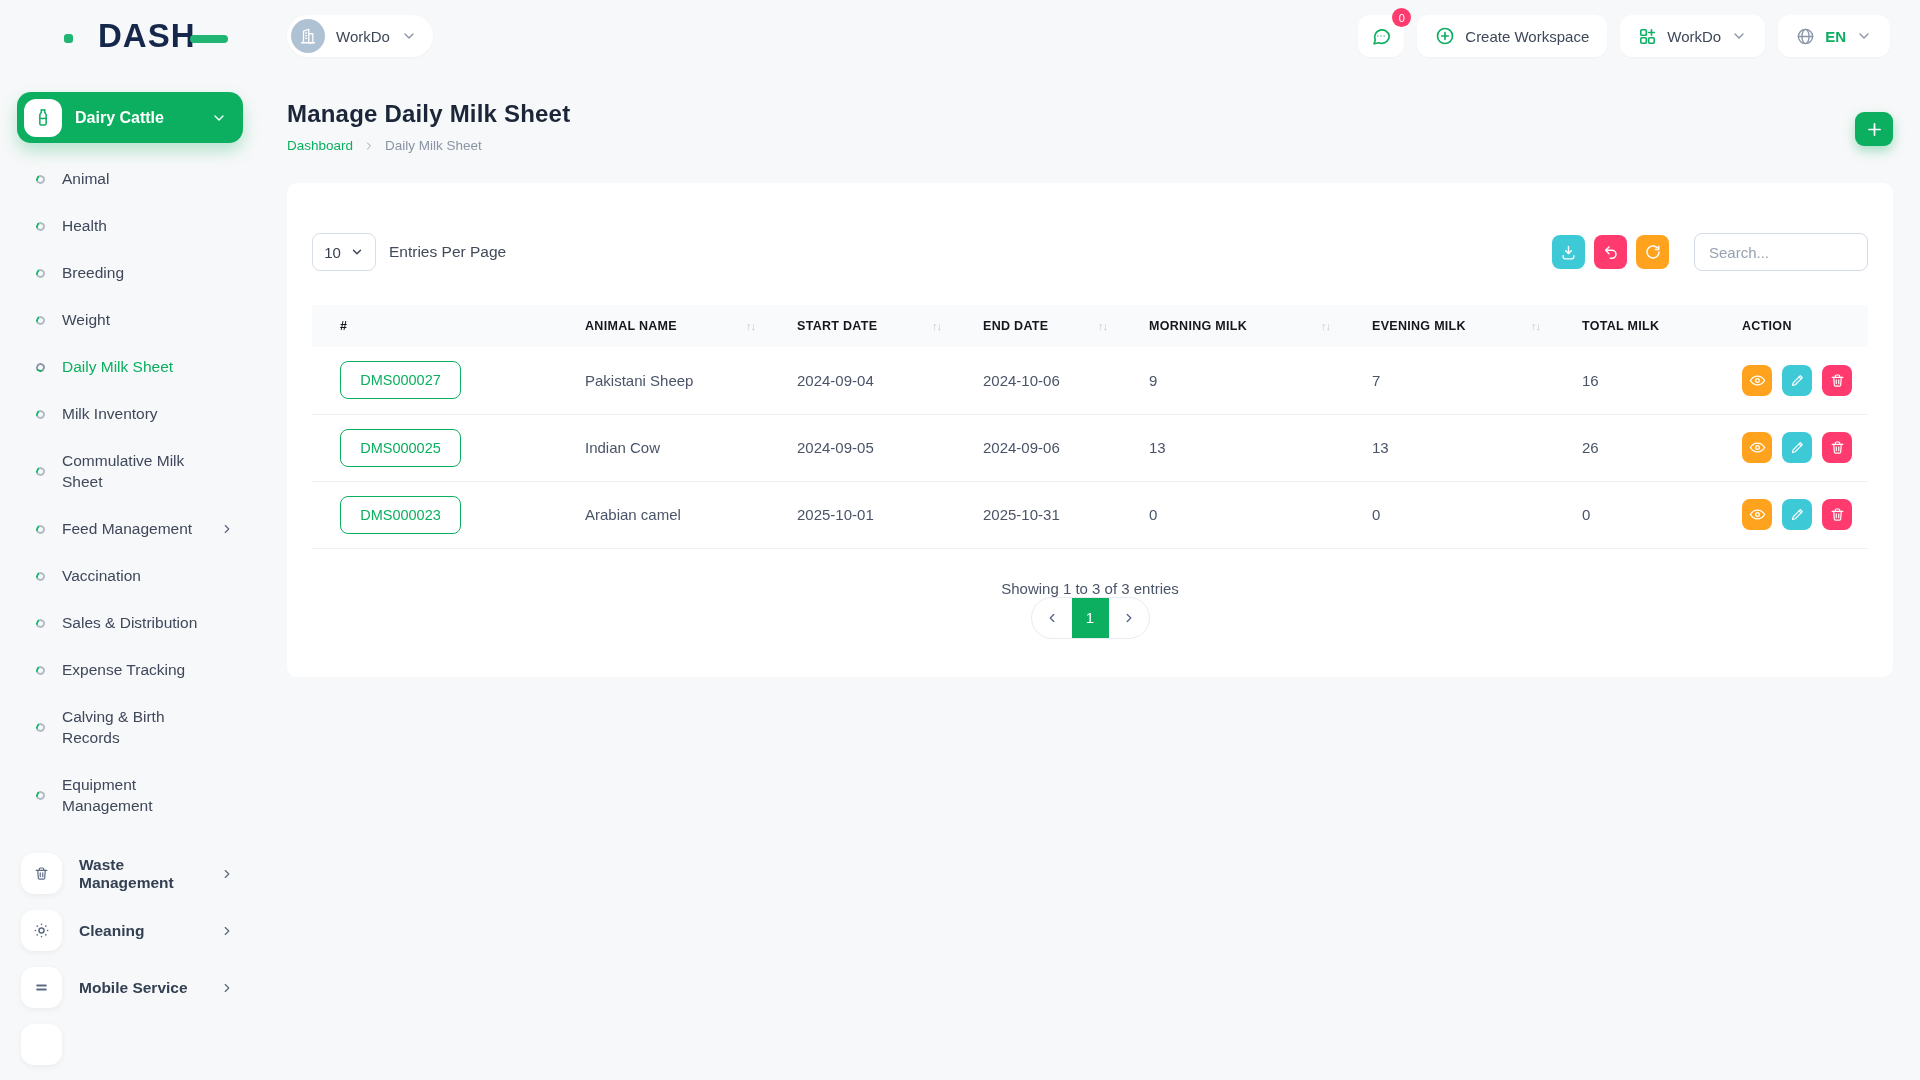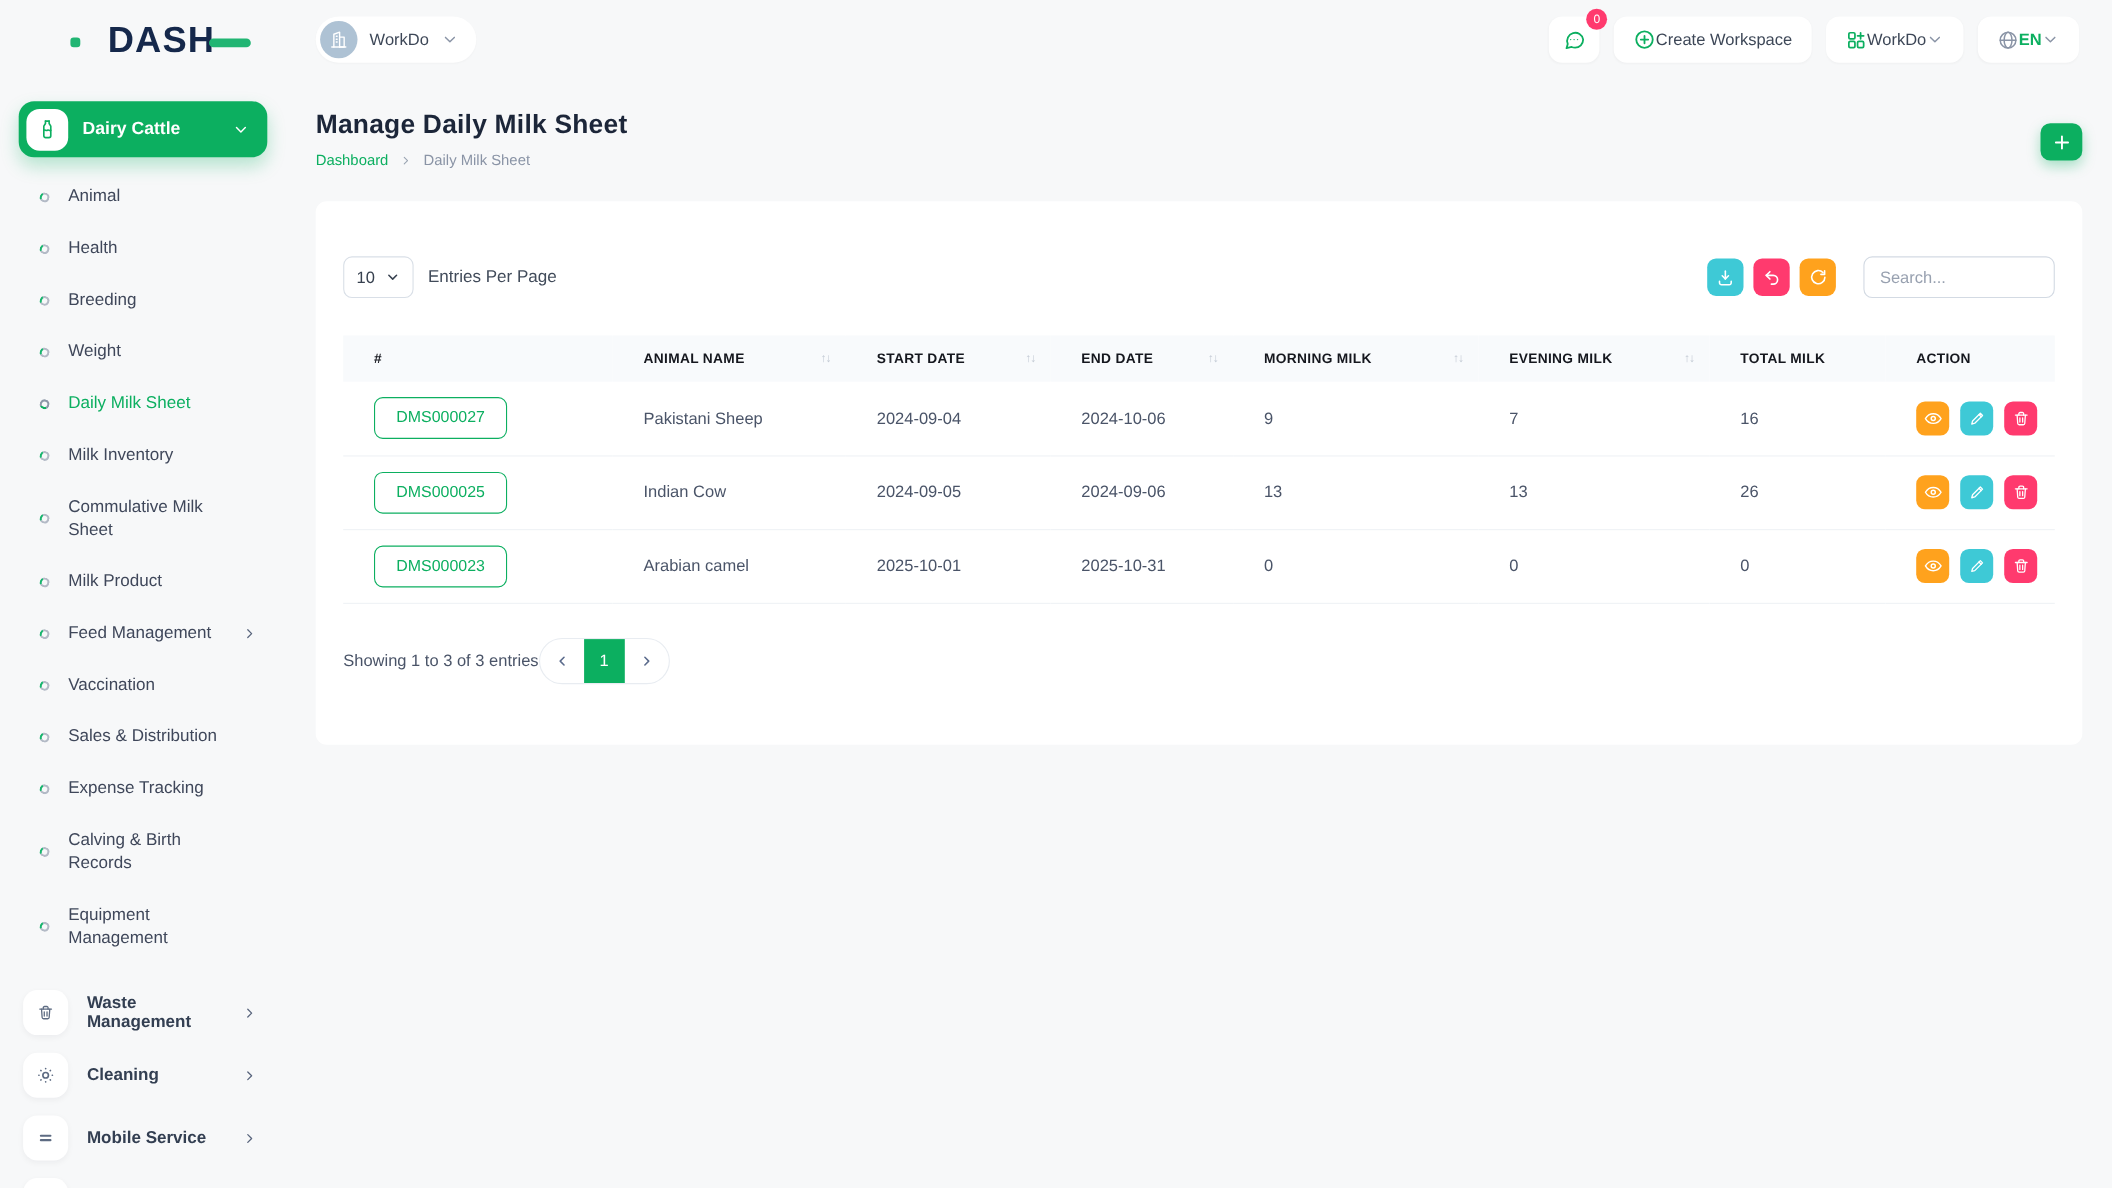--- a/index.html
+++ b/index.html
@@ -24,21 +24,21 @@
   .ws-avatar{width:34px; height:34px; border-radius:50%; background:#AEC2D4; display:flex; align-items:center; justify-content:center; color:#fff;}
   .ws-label{font-size:15px; color:#3D4757;}
   .chev-gray{color:#8A94A6;}
 
   .top-right{position:absolute; right:30px; top:15px; display:flex; align-items:center; gap:13px;}
   .icon-btn{position:relative; width:46px; height:42px; border-radius:12px; background:#fff;
     display:flex; align-items:center; justify-content:center; cursor:pointer; box-shadow:0 1px 2px rgba(16,24,40,.03);}
   .icon-btn .chat{color:#0CAF60;}
   .badge{position:absolute; top:-7px; right:-7px; min-width:19px; height:19px; border-radius:10px; background:#FF3A6E;
     color:#fff; font-size:11px; display:flex; align-items:center; justify-content:center; padding:0 5px;}
-  .pill-btn{height:42px; border-radius:12px; background:#fff; display:flex; align-items:center; 
+  .pill-btn{height:42px; border-radius:12px; background:#fff; display:flex; align-items:center; gap:10px;
     padding:0 18px; font-size:15px; color:#3D4757; cursor:pointer; box-shadow:0 1px 2px rgba(16,24,40,.03);}
   .pill-btn .green{color:#0CAF60;}
   .lang-en{color:#0CAF60; font-weight:600;}
 
   
   .sidebar{position:absolute; top:72px; left:0; bottom:0; width:260px; padding-top:20px; overflow:hidden;}
   .module-header{margin:0 17px; height:51px; border-radius:14px; background:#0CAF60;
     display:flex; align-items:center; gap:13px; padding:0 16px 0 7px; cursor:pointer;
     box-shadow:0 8px 16px rgba(12,175,96,.28);}
   .module-header .tile{width:38px; height:38px; border-radius:12px; background:#fff;
@@ -94,21 +94,21 @@
     font-size:12.5px; font-weight:700; color:#15171E; letter-spacing:.3px;}
   .th-inner{display:flex; align-items:center; justify-content:space-between;}
   .sort{color:#C3CAD4; font-size:11px; letter-spacing:-1px; margin-right:8px; font-weight:400; cursor:pointer;}
   tbody td{height:67px; padding:0 6px 0 28px; border-bottom:1px solid #EFF2F5; font-size:15px; color:#4A5468;}
   .badge-id{display:inline-block; width:121px; border:1px solid #0CAF60; color:#0CAF60; border-radius:8px;
     padding:10px 0; text-align:center; font-size:14.5px; cursor:pointer; background:#fff;}
   .actions{display:flex;}
   .action-btn{width:33px; height:31px; border-radius:8px; color:#fff; display:flex; align-items:center;
     justify-content:center; cursor:pointer; margin-right:10px;}
 
-  .card-footer{display:flex; align-items:center; justify-content:flex-start; margin-top:31px;}
+  .card-footer{display:flex; align-items:center; justify-content:flex-start; margin-top:31px;flex-direction:column;}
   .showing{font-size:15px; color:#4A5468;}
   .pagination{display:flex; align-items:stretch; height:42px; border:1px solid #E8ECF1; border-radius:21px;
     overflow:hidden; background:#fff;}
   .page-nav{width:40px; display:flex; align-items:center; justify-content:center; color:#5B6B8C; cursor:pointer;}
   .page-num{width:37px; display:flex; align-items:center; justify-content:center; background:#0CAF60; color:#fff; font-size:15px; cursor:pointer;}
 </style>
 </head>
 <body>
 
 <div class="app">
@@ -233,24 +233,20 @@
           <span class="bullet"></span>
           <span class="side-label">Daily Milk Sheet</span>
         </div>
         <div class="side-item">
           <span class="bullet"></span>
           <span class="side-label">Milk Inventory</span>
         </div>
         <div class="side-item">
           <span class="bullet"></span>
           <span class="side-label">Commulative Milk Sheet</span>
-        </div>
-        <div class="side-item">
-          <span class="bullet"></span>
-          <span class="side-label">Milk Product</span>
         </div>
         <div class="side-item">
           <span class="bullet"></span>
           <span class="side-label">Feed Management</span>
           <span class="chev">
             <svg width="14" height="14" viewBox="0 0 24 24" fill="none" stroke="currentColor" stroke-width="2" stroke-linecap="round" stroke-linejoin="round">
               <polyline points="9 6 15 12 9 18"></polyline>
             </svg>
           </span>
         </div>

